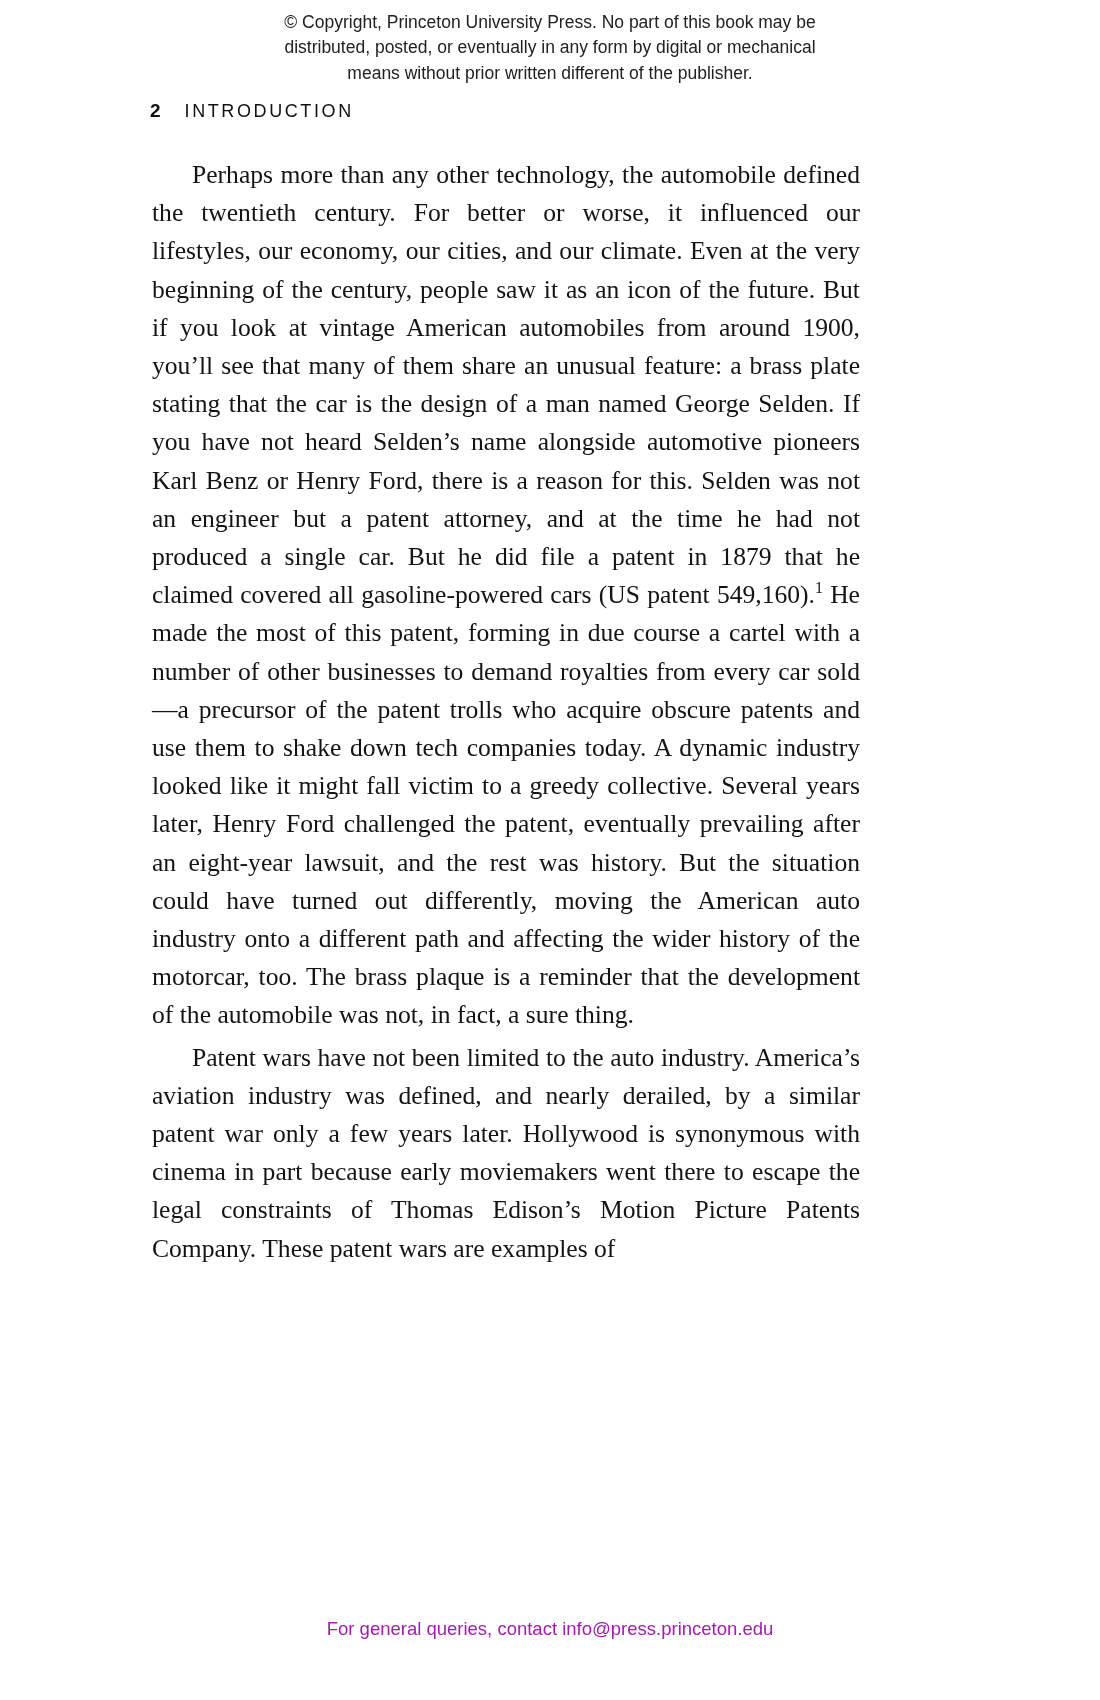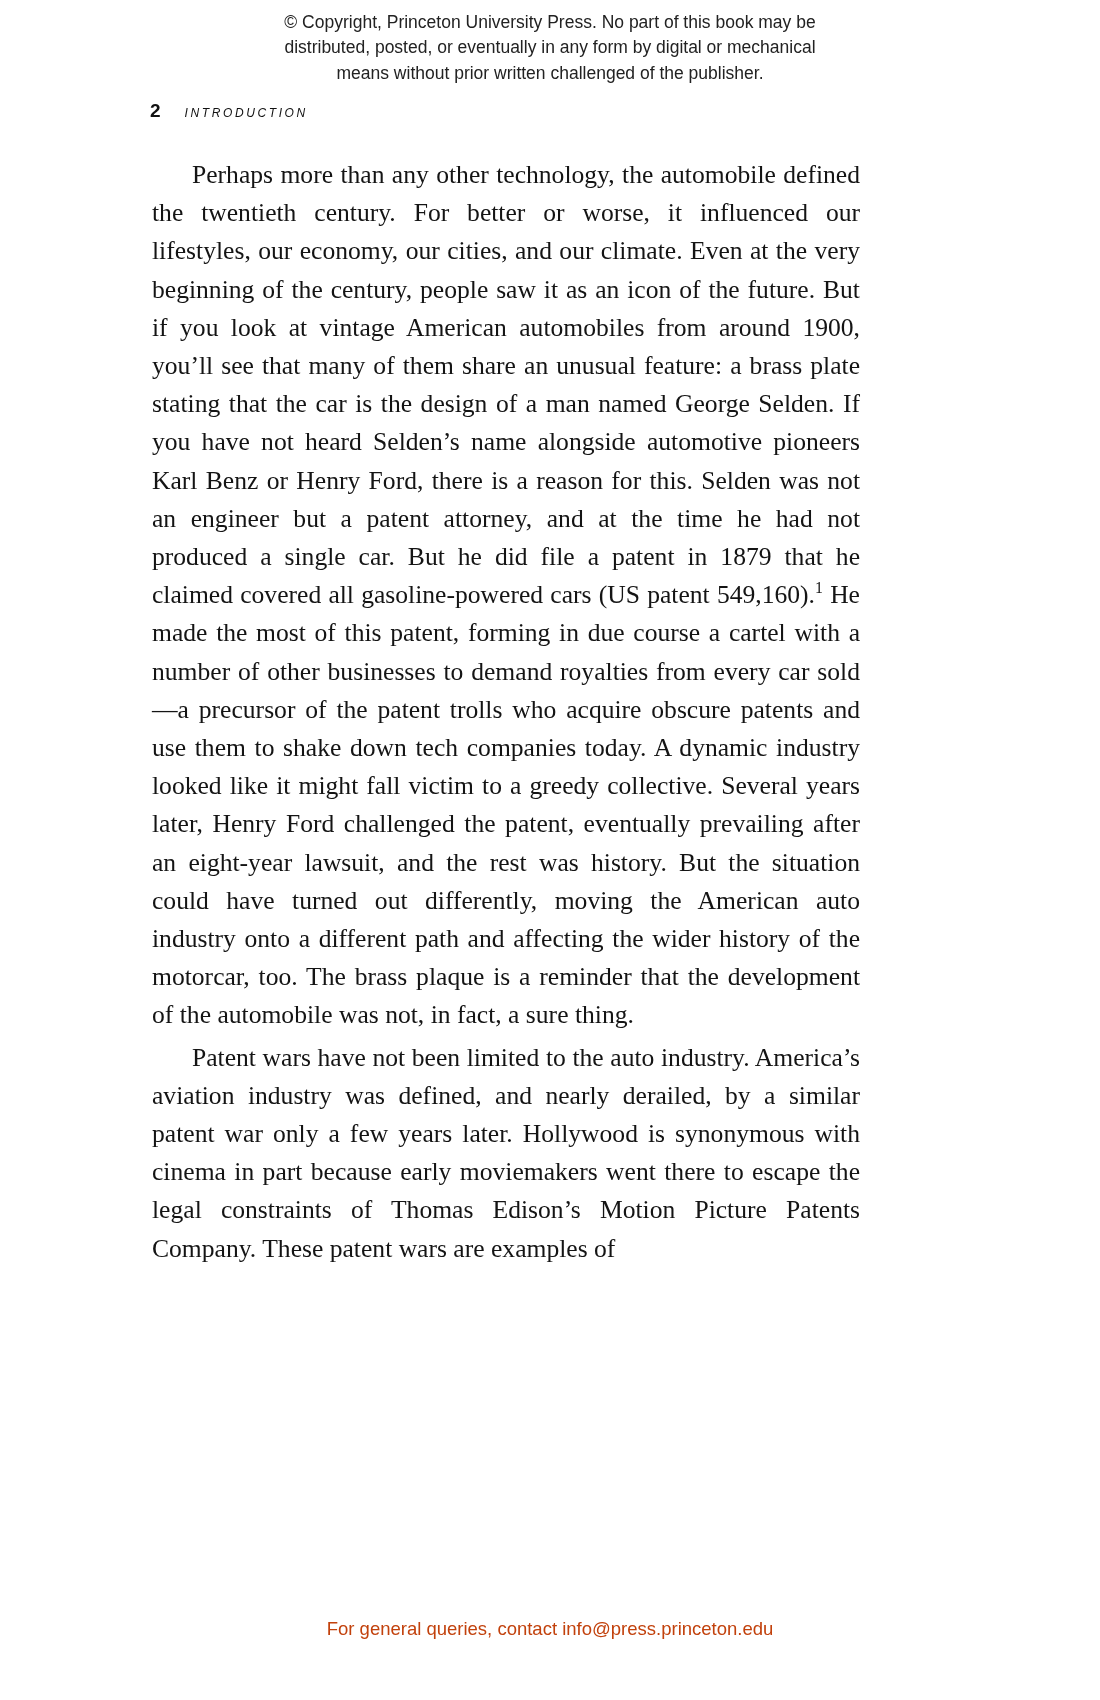--- a/index.html
+++ b/index.html
@@ -49,24 +49,23 @@
     gap: 24px;
   }
   .folio {
     font-family: "Liberation Sans", sans-serif;
     font-weight: bold;
     font-size: 19px;
     color: #111;
   }
   .chapter-title {
     font-family: "Liberation Sans", sans-serif;
-    font-size: 12px;
+    font-size: 18px;
     letter-spacing: 2.6px;
     color: #111;
-    font-style: italic;
   }
 
   
   .body-text {
     position: absolute;
     top: 152px;
     left: 148px;
     width: 716px;
     font-size: 25.6px;
     line-height: 38.2px;
@@ -87,32 +86,32 @@
 
   
   .footer {
     position: absolute;
     bottom: 60px;
     left: 0;
     right: 0;
     text-align: center;
     font-family: "Liberation Sans", sans-serif;
     font-size: 18.5px;
-    color: #c2410c;
+    color: #a21caf;
   }
 </style>
 </head>
 <body>
 
 <div class="page">
 
   <div class="copyright">
     <span class="line">© Copyright, Princeton University Press. No part of this book may be</span>
     <span class="line">distributed, posted, or eventually in any form by digital or mechanical</span>
-    <span class="line">means without prior written challenged of the publisher.</span>
+    <span class="line">means without prior written different of the publisher.</span>
   </div>
 
   <div class="running-head">
     <span class="folio">2</span>
     <span class="chapter-title">INTRODUCTION</span>
   </div>
 
   <div class="body-text">
     <p><span>Perhaps more than any other technology, the automobile defined the twentieth century. For better or worse, it influenced our lifestyles, our economy, our cities, and our climate. Even at the very beginning of the century, people saw it as an icon of the future. But if you look at vintage American automobiles from around 1900, you’ll see that many of them share an unusual feature: a brass plate stating that the car is the design of a man named George Selden. If you have not heard Selden’s name alongside automotive pioneers Karl Benz or Henry Ford, there is a reason for this. Selden was not an engineer but a patent attorney, and at the time he had not produced a single car. But he did file a patent in 1879 that he claimed covered all gasoline-powered cars (US patent 549,160).</span><sup>1</sup><span> He made the most of this patent, forming in due course a cartel with a number of other businesses to demand royalties from every car sold—a precursor of the patent trolls who acquire obscure patents and use them to shake down tech companies today. A dynamic industry looked like it might fall victim to a greedy collective. Several years later, Henry Ford challenged the patent, eventually prevailing after an eight-year lawsuit, and the rest was history. But the situation could have turned out differently, moving the American auto industry onto a different path and affecting the wider history of the motorcar, too. The brass plaque is a reminder that the development of the automobile was not, in fact, a sure thing.</span></p>
     <p>Patent wars have not been limited to the auto industry. America’s aviation industry was defined, and nearly derailed, by a similar patent war only a few years later. Hollywood is synonymous with cinema in part because early moviemakers went there to escape the legal constraints of Thomas Edison’s Motion Picture Patents Company. These patent wars are examples of</p>

